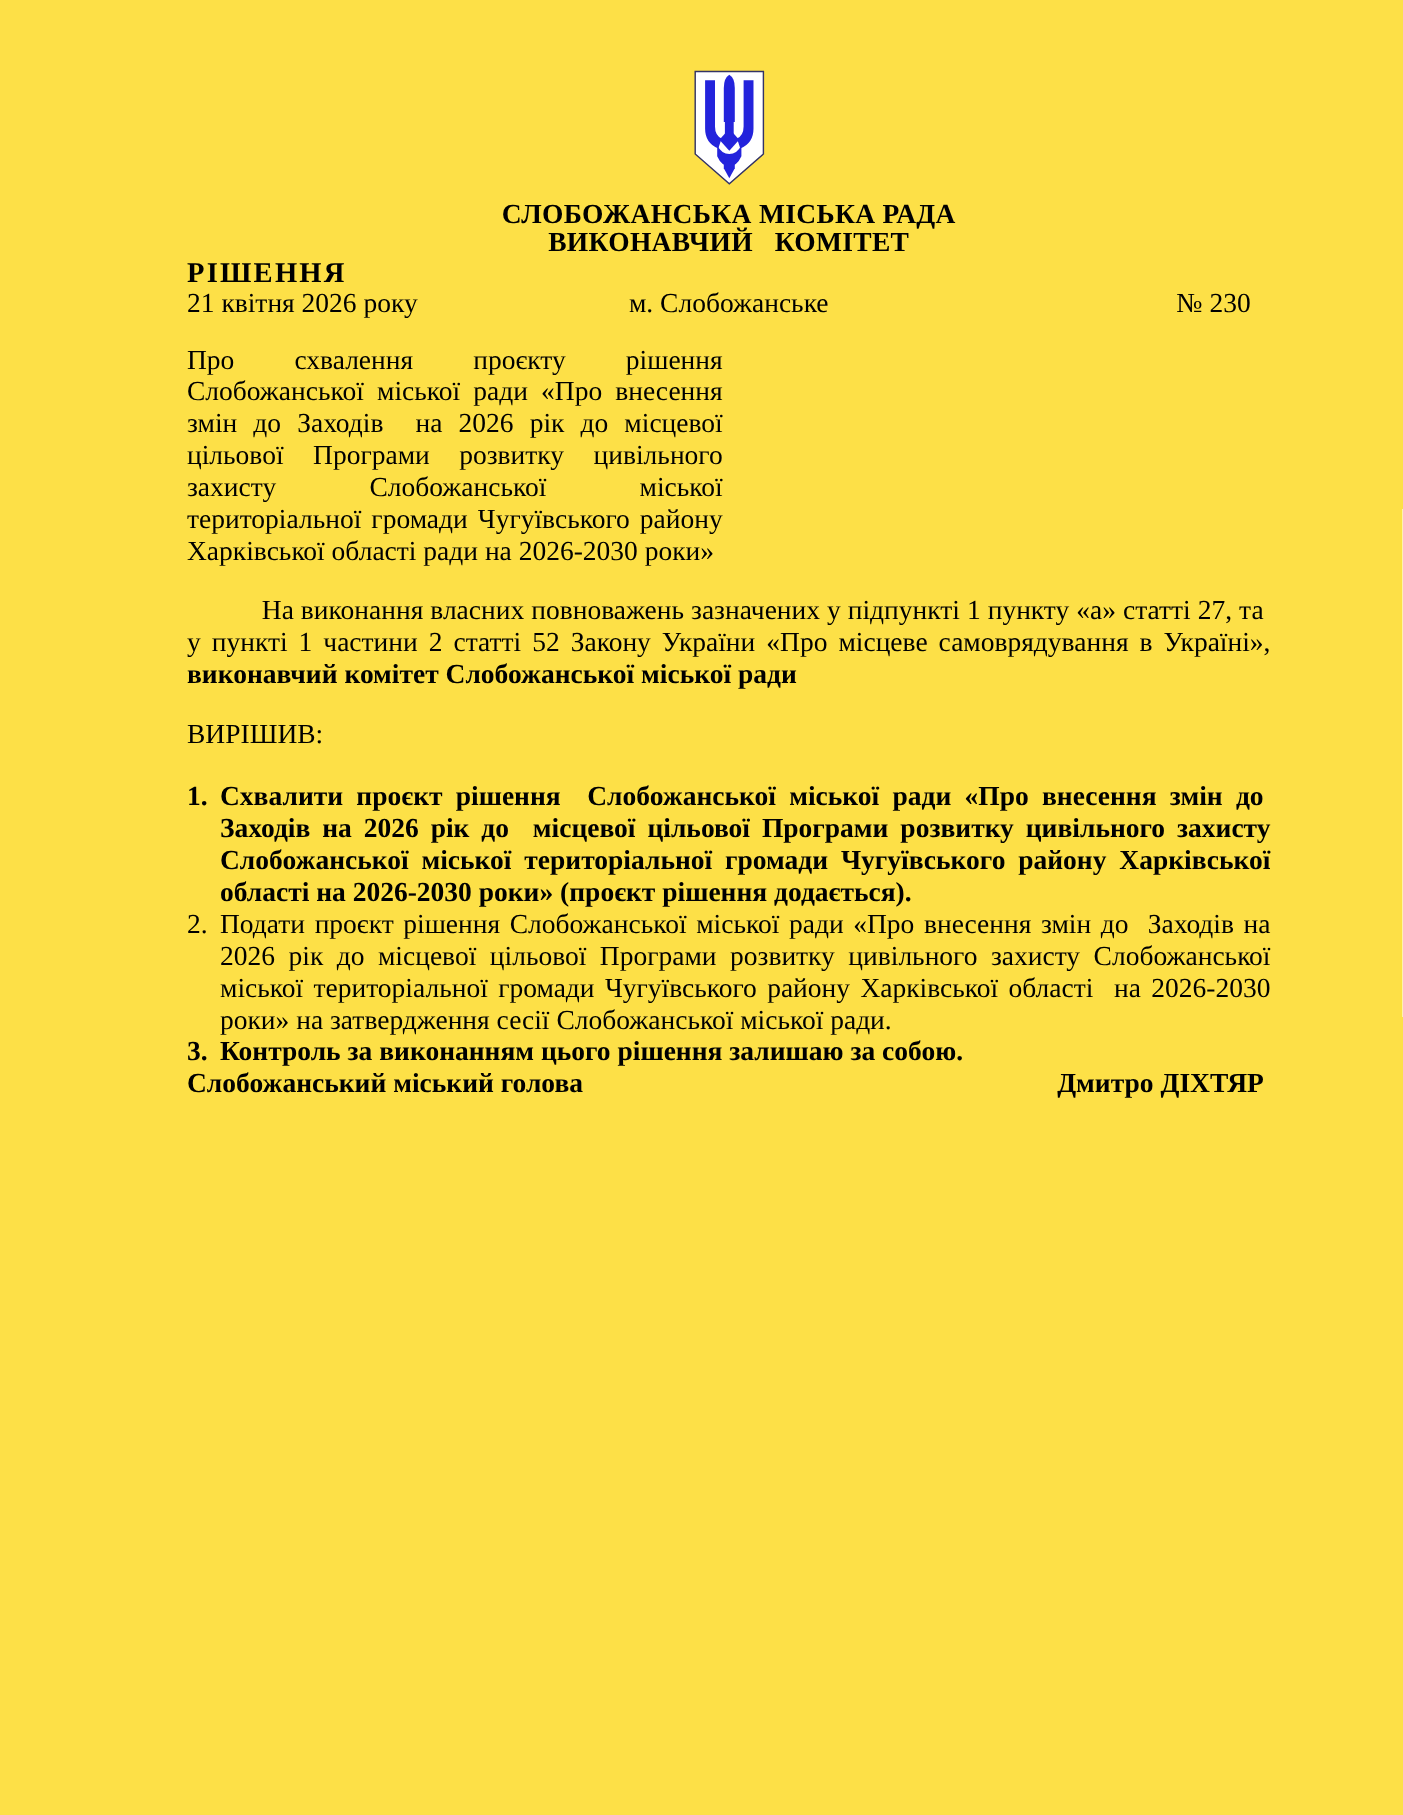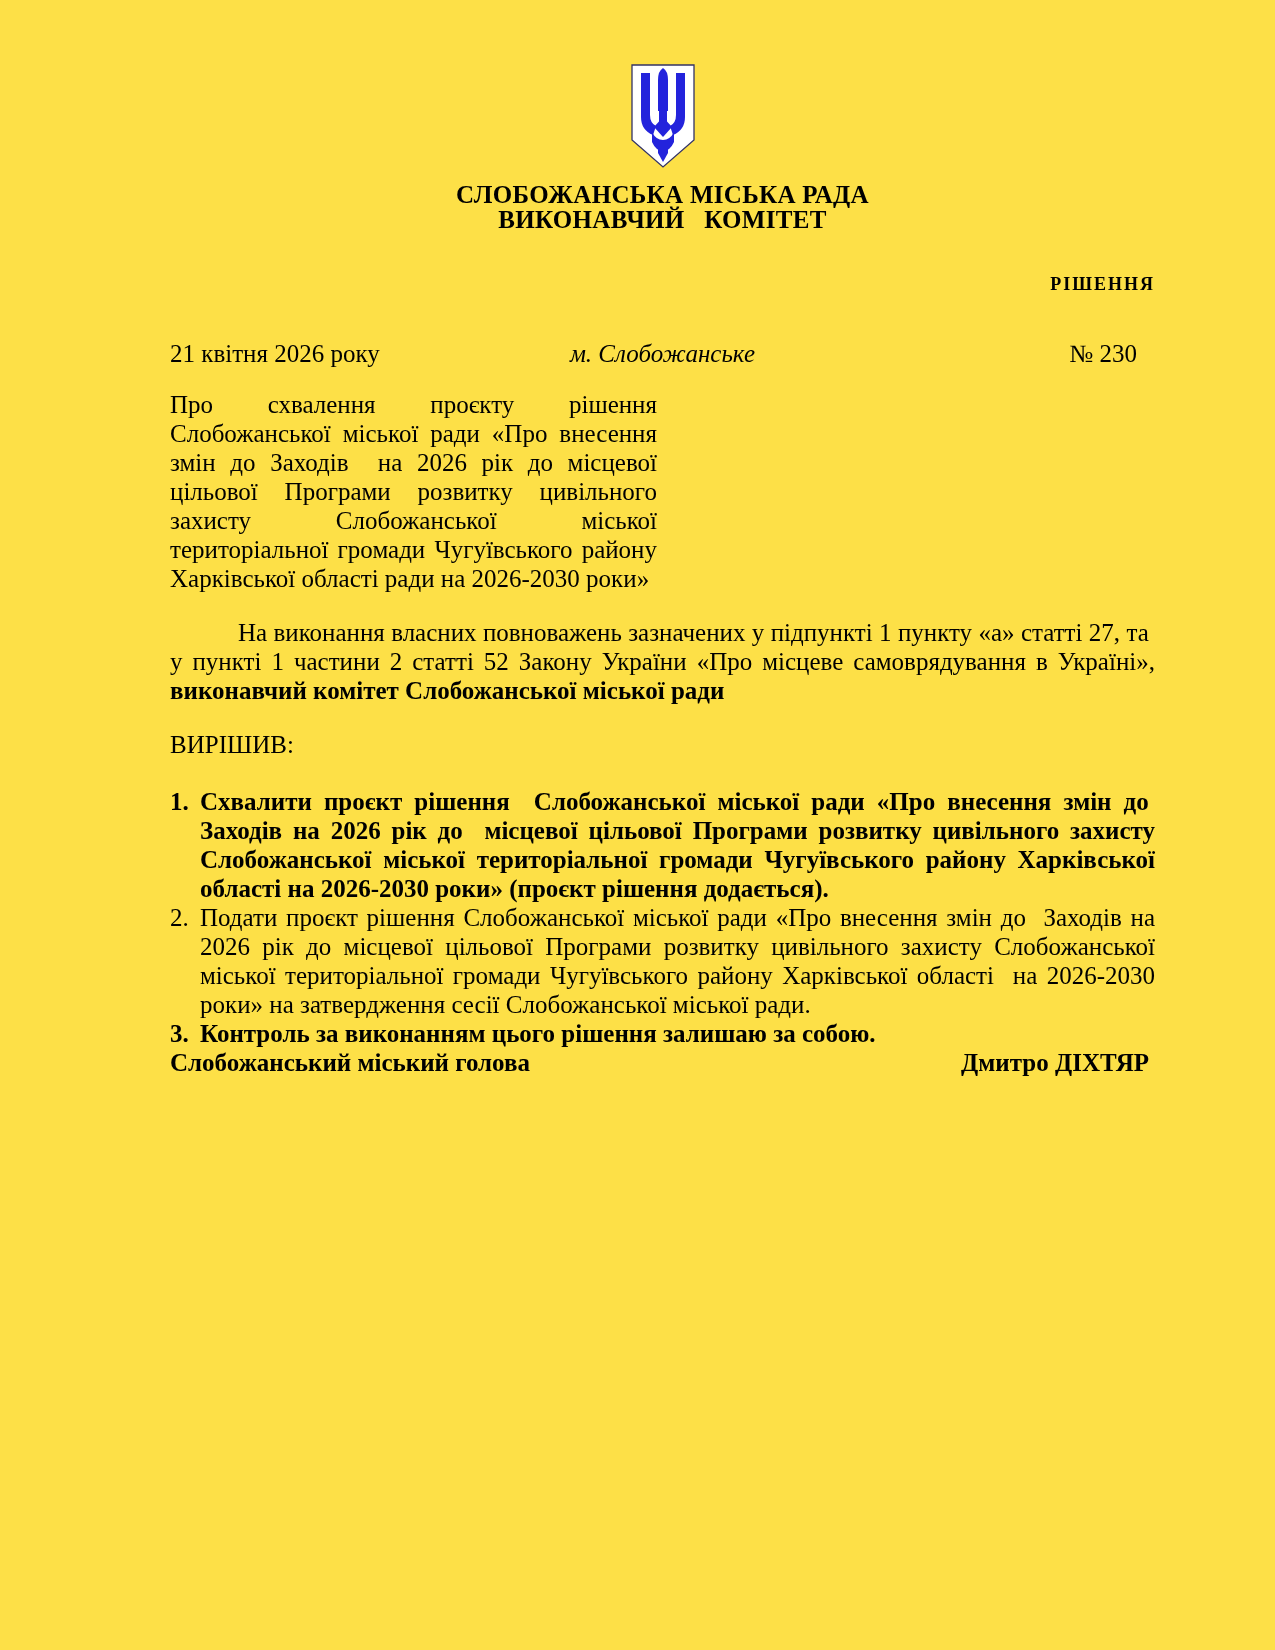--- a/index.html
+++ b/index.html
@@ -25,32 +25,31 @@
     margin-bottom: 4px;
   }
   .emblem-wrap svg { display: inline-block; }
   .header-block {
     text-align: center;
     font-weight: bold;
     line-height: 25px;
     letter-spacing: 0.3px;
   }
   .doc-type {
-    text-align: right;
+    text-align: left;
     font-weight: bold;
-    margin-top: 38px;
     letter-spacing: 2px;
-    font-size: 18px;
+    font-size: 26px;
   }
   .date-row {
     display: flex;
-    margin-top: 40px;
+    justify-content: space-between;
   }
   .date-row .cell { width: 33.33%; }
-  .date-row .cell.center { text-align: center; font-style: italic; }
+  .date-row .cell.center { text-align: center; }
   .date-row .cell.right { text-align: right; padding-right: 18px; box-sizing: border-box; }
   .subject {
     width: 487px;
     margin-top: 22px;
     font-weight: normal;
     text-align: justify;
   }
   .preamble {
     text-align: justify;
     text-indent: 68px;

